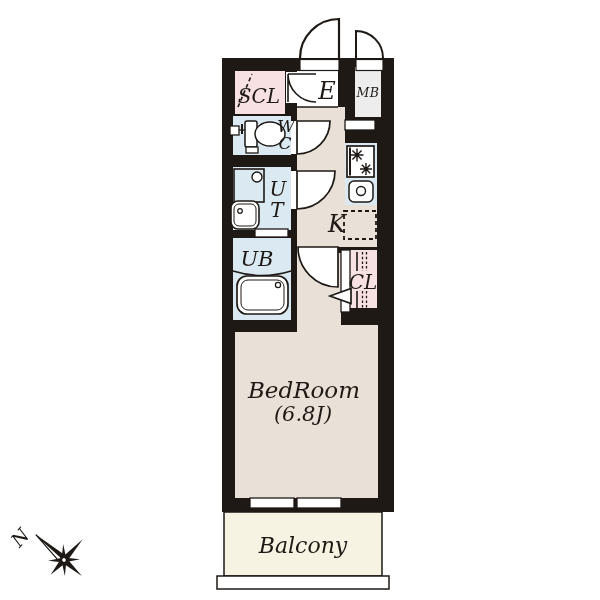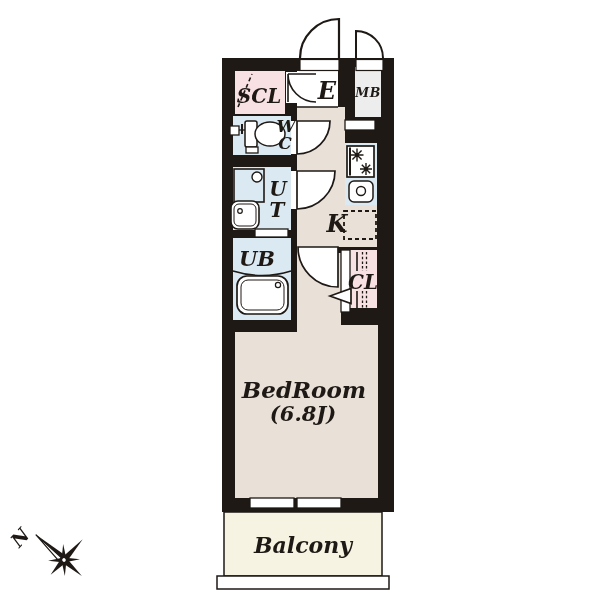--- a/index.html
+++ b/index.html
@@ -1,16 +1,16 @@
 <!DOCTYPE html>
 <html style="--c-wall: #1e1915; --c-line: #1e1915; --c-pink: #f8e1e3; --c-blue: #dbe9f2; --c-beige: #e9e1d8; --c-gray: #ededed; --c-balcony: #f6f3e2; --c-white: #ffffff;"><head>
 <meta charset="utf-8">
 <style>
   html,body{margin:0;padding:0;background:#fff;}
-  .stage{width:600px;height:600px;position:relative;background:#0f766e;overflow:hidden;font-weight:bold;}
+  .stage{width:600px;height:600px;position:relative;background:#0f766e;overflow:hidden;}
   svg{display:block;}
   .wall{fill:var(--c-wall,#1e1915);}
   .pink{fill:var(--c-pink,#f8e1e3);}
   .blue{fill:var(--c-blue,#dbe9f2);}
   .beige{fill:var(--c-beige,#e9e1d8);}
   .gray{fill:var(--c-gray,#ededed);}
   .balc{fill:var(--c-balcony,#f6f3e2);}
   .wht{fill:var(--c-white,#ffffff);}
   .ln{stroke:var(--c-line,#1e1915);fill:none;}
   .lnw{stroke:var(--c-line,#1e1915);fill:var(--c-white,#ffffff);}

